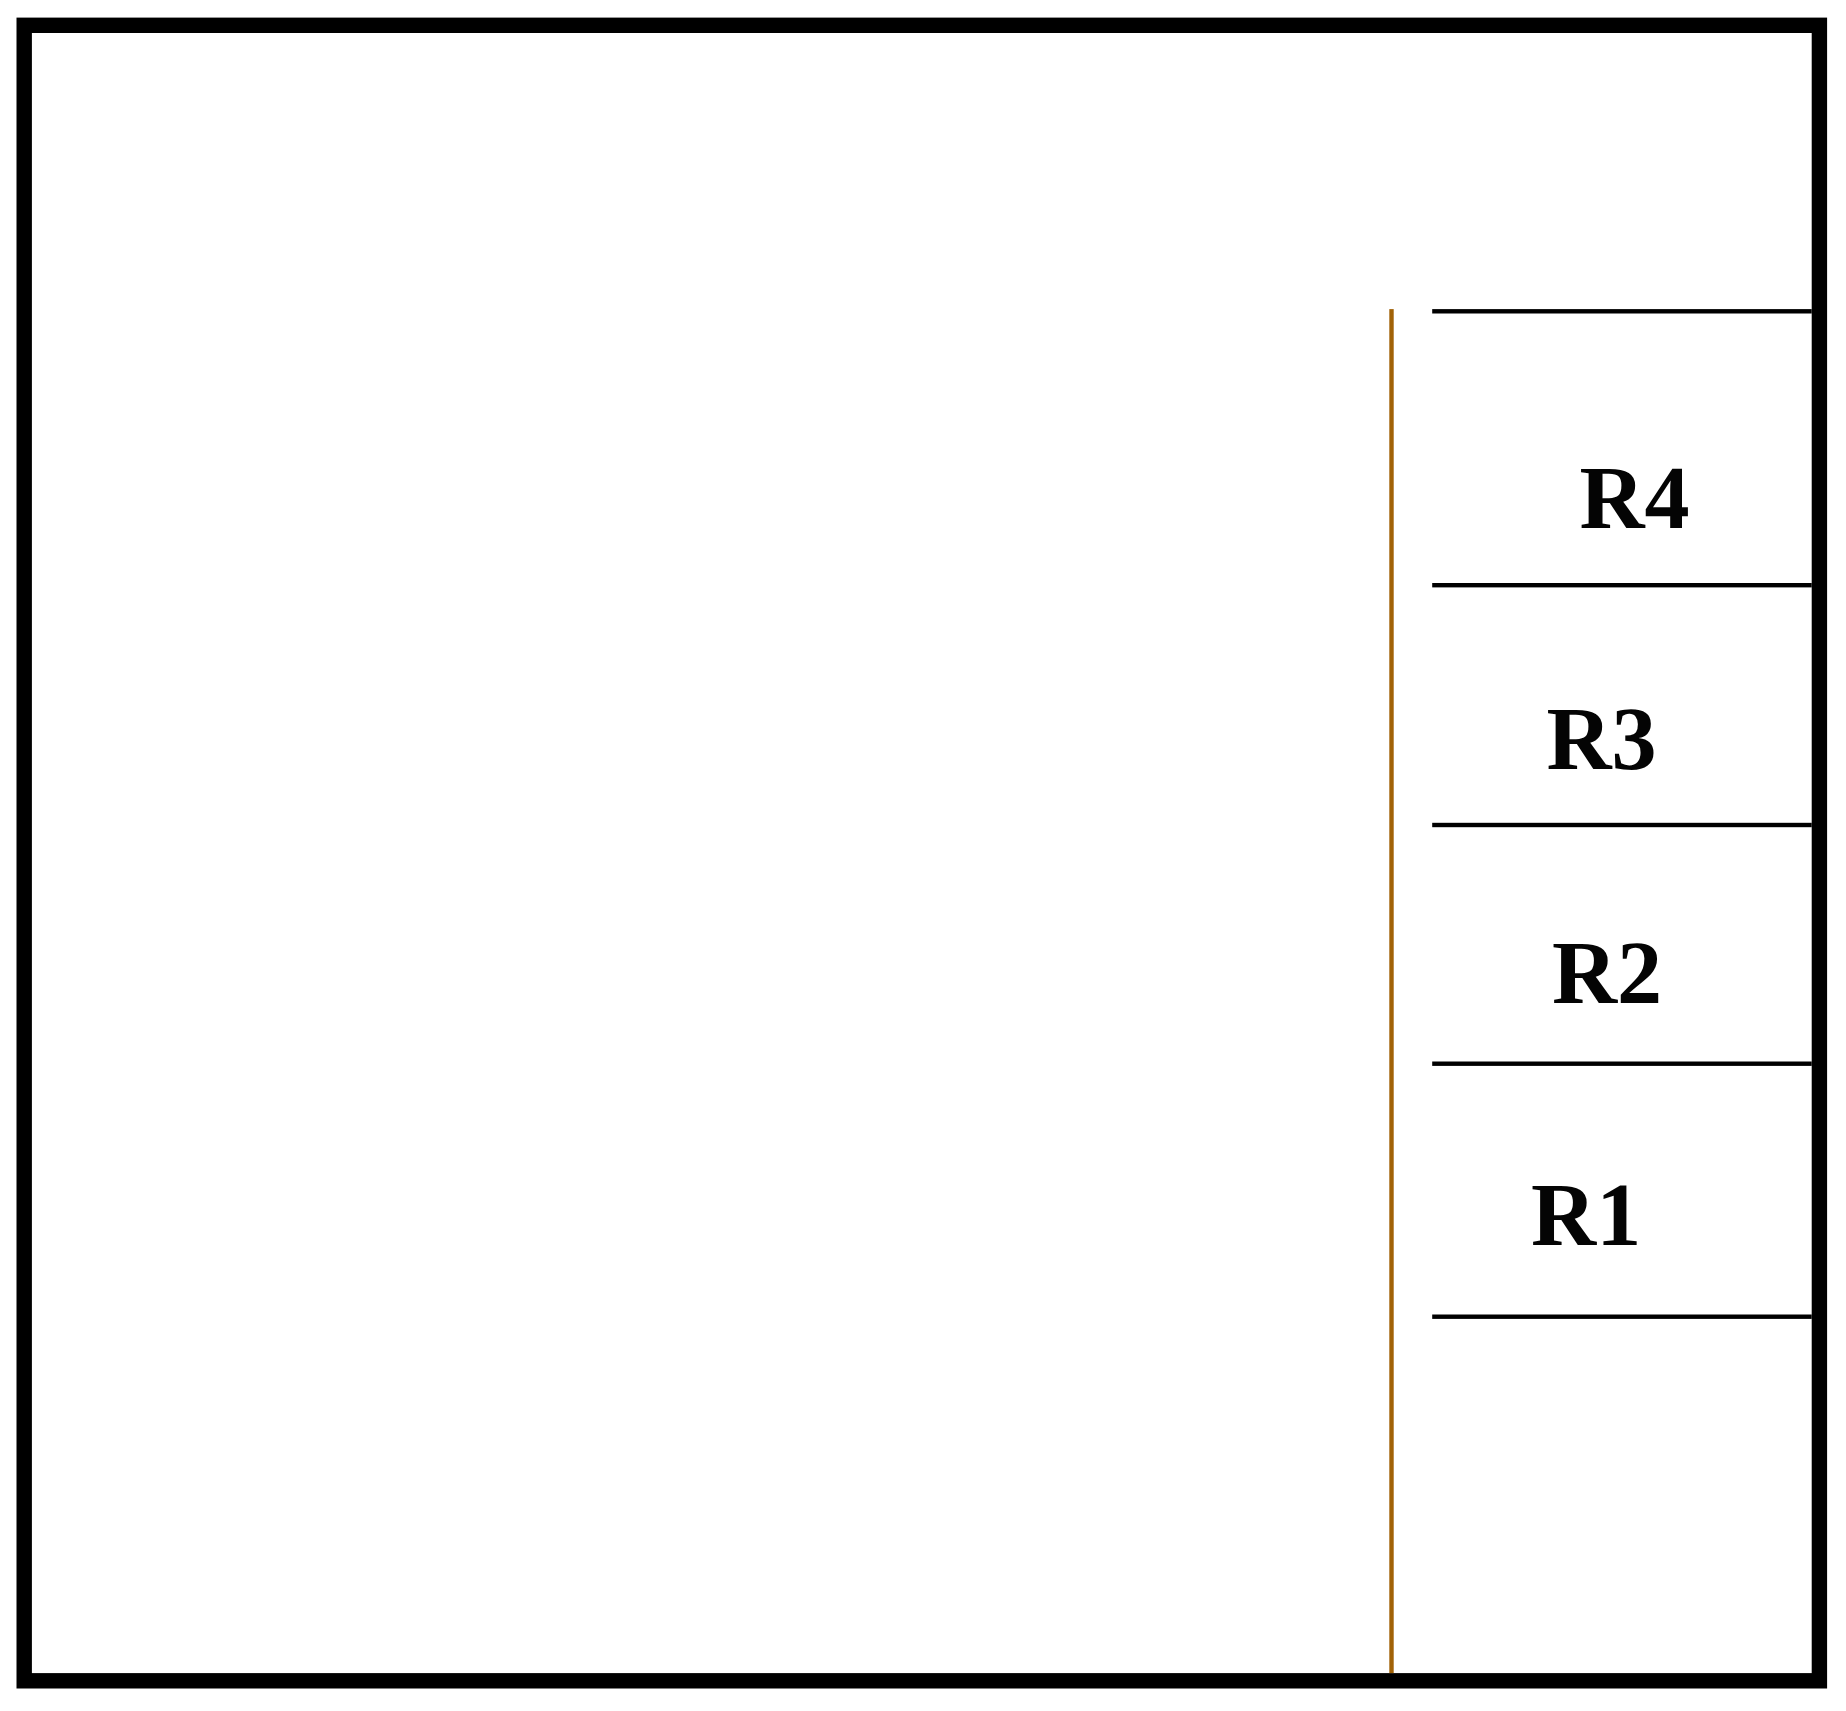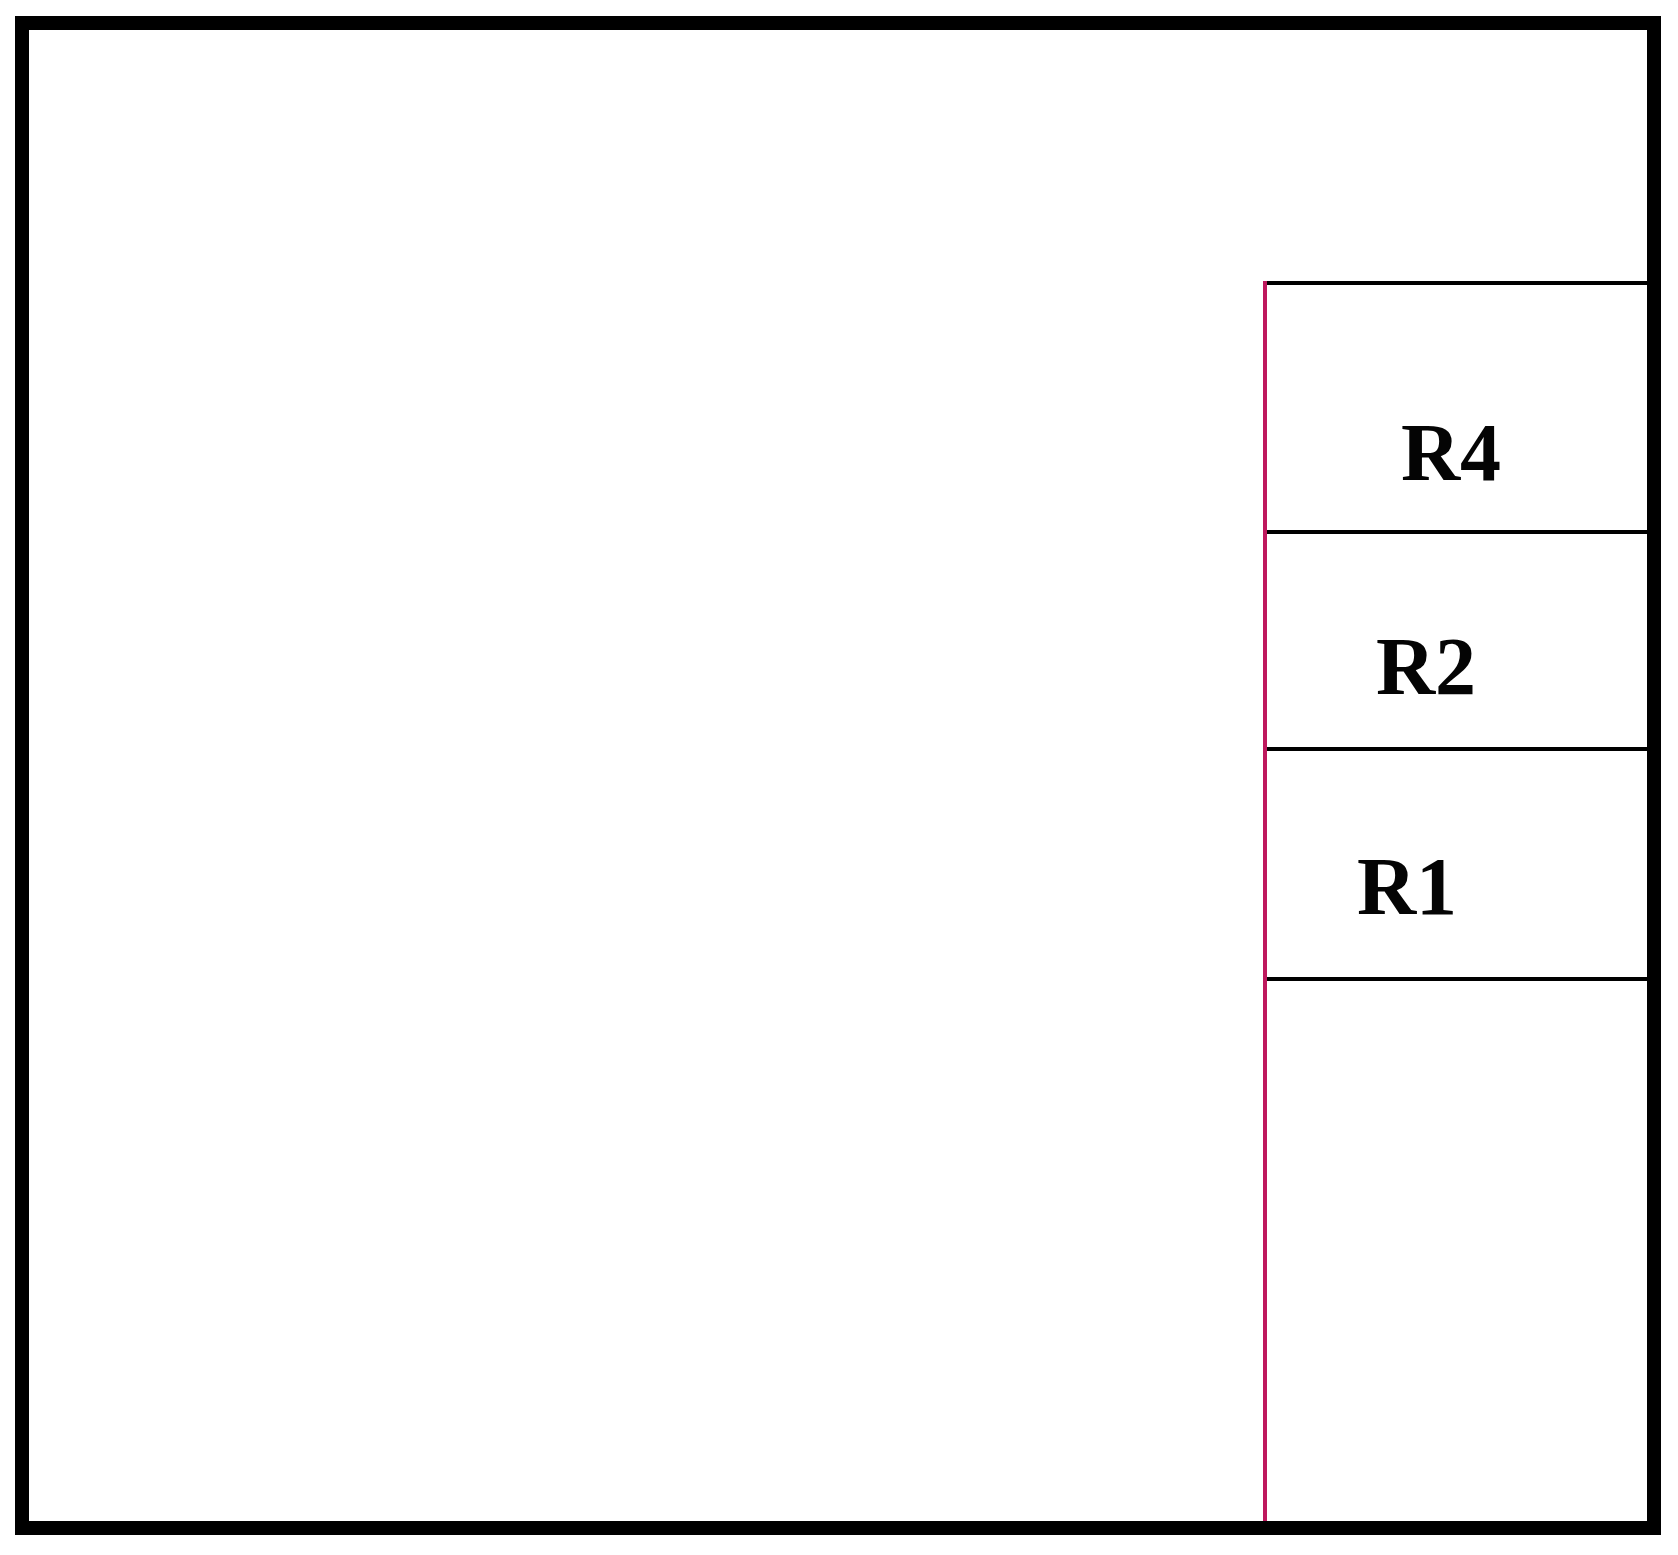--- a/index.html
+++ b/index.html
@@ -42,21 +42,22 @@
     width: 395px;
     height: 1233px;
     border-left: 4px solid #000000;
     border-right: 4px solid #000000;
   }
   .col-right {
     left: 1263px;
     top: 281px;
     width: 384px;
     height: 1240px;
-    border-left: 4px solid #be185d;
+    border-left: 4px solid #a16207;
+    padding-left: 35px;
   }
   .cell {
     position: relative;
     box-sizing: border-box;
     border-top: 4px solid #000000;
     width: 100%;
   }
   .lbl {
     position: absolute;
     transform: translateX(-50%);
@@ -73,20 +74,23 @@
 <div class="canvas">
 
   <div class="outer"></div>
 
 
 
   <div class="col col-right">
     <div class="cell" style="height:249px">
       <span class="lbl" style="top:127px;left:184px">R4</span>
     </div>
+    <div class="cell" style="height:218px">
+      <span class="lbl" style="top:97px;left:154px">R3</span>
+    </div>
     <div class="cell" style="height:217px">
       <span class="lbl" style="top:92px;left:159px">R2</span>
     </div>
     <div class="cell" style="height:230px">
       <span class="lbl" style="top:95px;left:140px">R1</span>
     </div>
     <div class="cell" style="height:326px"></div>
   </div>
 
 </div>

